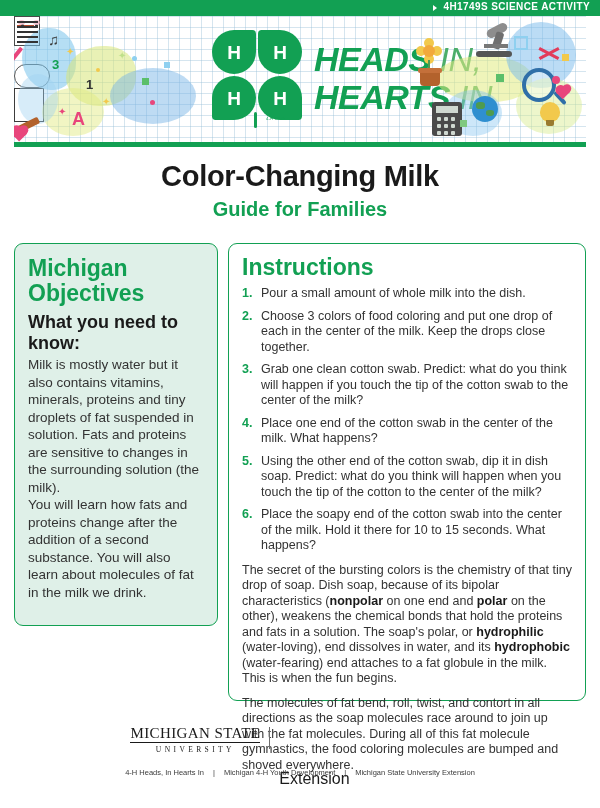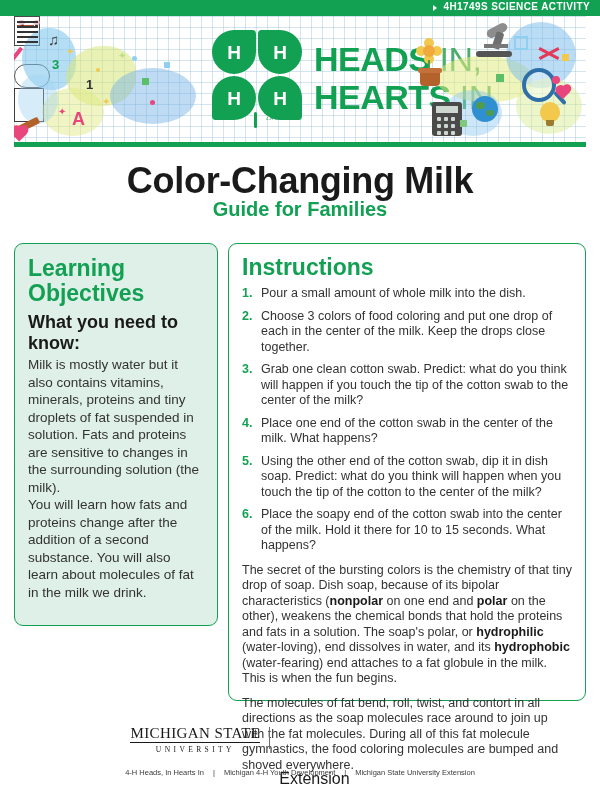--- a/index.html
+++ b/index.html
@@ -92,21 +92,21 @@
   .lf-br{left:48px;top:48px;border-radius:60% 60% 10% 60%;}
   .leaf span{
     position:absolute;left:50%;top:50%;transform:translate(-50%,-50%);
     color:#ffffff;font-weight:bold;font-size:19px;line-height:1;
     font-family:"Liberation Sans",sans-serif;
   }
   .stem{position:absolute;left:44px;top:84px;width:3px;height:16px;background:#12a053;border-radius:2px;}
   .clover-tm{position:absolute;left:56px;top:88px;font-size:4px;color:#12a053;letter-spacing:.3px;}
 
   
-  .wordmark{position:absolute;left:300px;top:24px;}
+  .wordmark{position:absolute;left:300px;top:24px;font-style:italic;}
   .wm-line{font-size:34px;line-height:38px;letter-spacing:-.5px;white-space:nowrap;}
   .wm-bold{font-weight:bold;color:#12a053;}
   .wm-light{font-weight:normal;color:#4cae6a;}
 
   .mast-right-art{position:absolute;right:0;top:0;width:176px;height:126px;}
   .r-blob{position:absolute;border-radius:50%;}
   .rb1{left:26px;top:40px;width:96px;height:46px;background:rgba(225,235,130,.55);border-radius:50% 50% 45% 55%;}
   .rb2{left:96px;top:6px;width:70px;height:66px;background:rgba(120,185,235,.50);border-radius:50%;}
   .rb3{left:106px;top:62px;width:66px;height:56px;background:rgba(215,235,140,.45);border-radius:50%;}
   .rb4{left:34px;top:74px;width:58px;height:46px;background:rgba(130,195,240,.40);border-radius:50%;}
@@ -142,21 +142,21 @@
   .heart2:before,.heart2:after{content:"";position:absolute;width:10px;height:9px;background:#e8467c;border-radius:50%;}
   .heart2:before{top:-4.5px;left:0;}
   .heart2:after{top:0;left:4.5px;}
   .sq3{position:absolute;left:86px;top:58px;width:8px;height:8px;background:#5bbf6a;}
   .sq4{position:absolute;left:152px;top:38px;width:7px;height:7px;background:#f2c94c;}
   .sq5{position:absolute;left:50px;top:104px;width:7px;height:7px;background:#7fc97f;}
 
   
   .title{
     position:absolute;top:160px;left:0;width:600px;text-align:center;
-    font-size:36px;font-weight:bold;color:#1a1a1a;letter-spacing:-.3px;
+    font-size:29px;font-weight:bold;color:#1a1a1a;letter-spacing:-.3px;
   }
   .subtitle{
     position:absolute;top:198px;left:0;width:600px;text-align:center;
     font-size:20px;font-weight:bold;color:#12a053;
   }
 
   
   .col-left{
     position:absolute;left:14px;top:243px;width:204px;height:383px;
     background:#dff0e8;border:1.5px solid #12a053;border-radius:9px;
@@ -324,21 +324,21 @@
       <div class="sq4"></div>
       <div class="sq5"></div>
     </div>
   </div>
 
   <div class="title">Color-Changing Milk</div>
   <div class="subtitle">Guide for Families</div>
 
   <div class="col-left">
     <div class="h-green">
-      <span>Learning</span><br>
+      <span>Michigan</span><br>
       <span>Objectives</span>
     </div>
     <div class="h-sub first">What you need to know:</div>
     <p class="p-left">Milk is mostly water but it also contains vitamins, minerals, proteins and tiny droplets of fat suspended in solution. Fats and proteins are sensitive to changes in the surrounding solution (the milk).</p>
     <p class="p-left">You will learn how fats and proteins change after the addition of a second substance. You will also learn about molecules of fat in the milk we drink.</p>
   </div>
 
   <div class="col-right">
     <div class="h-green">Instructions</div>
     <ol class="steps">

